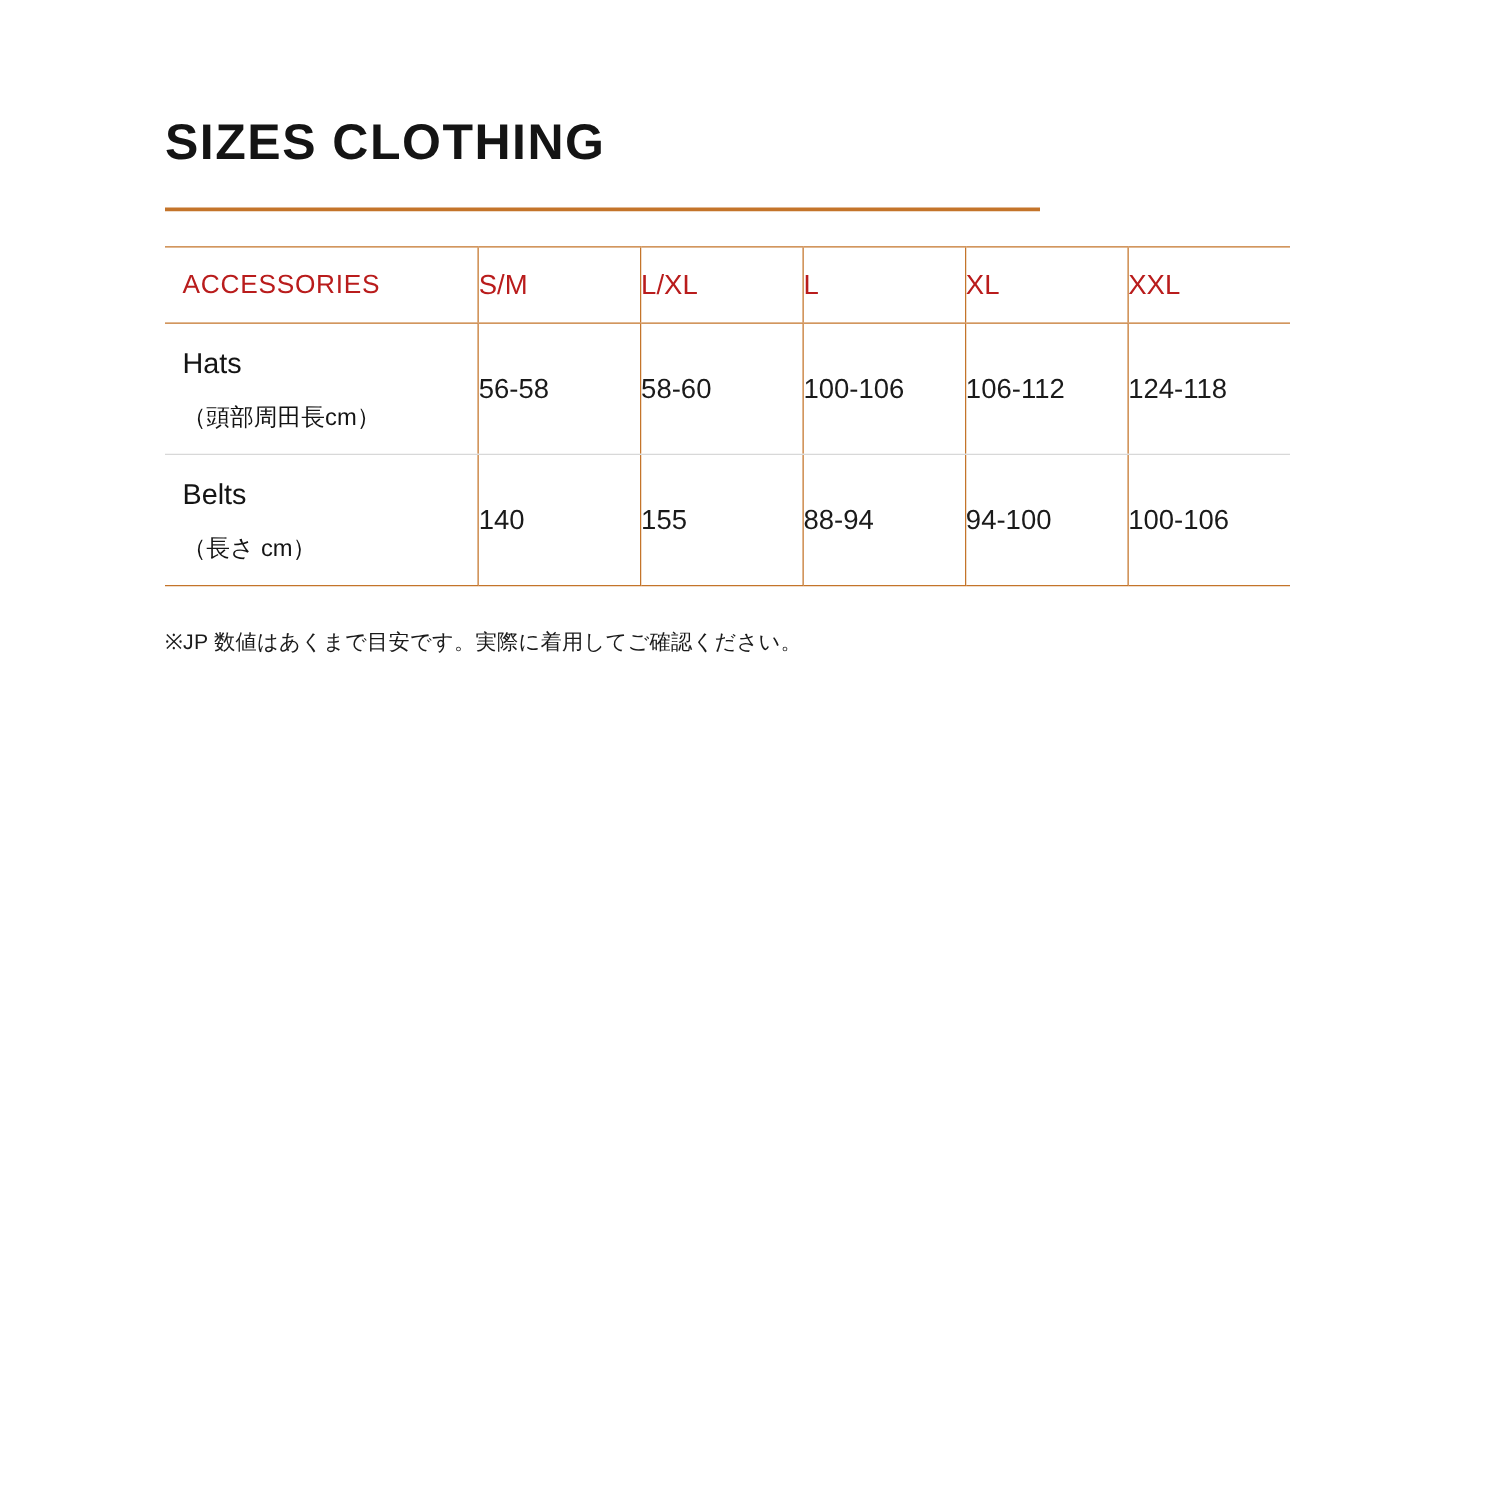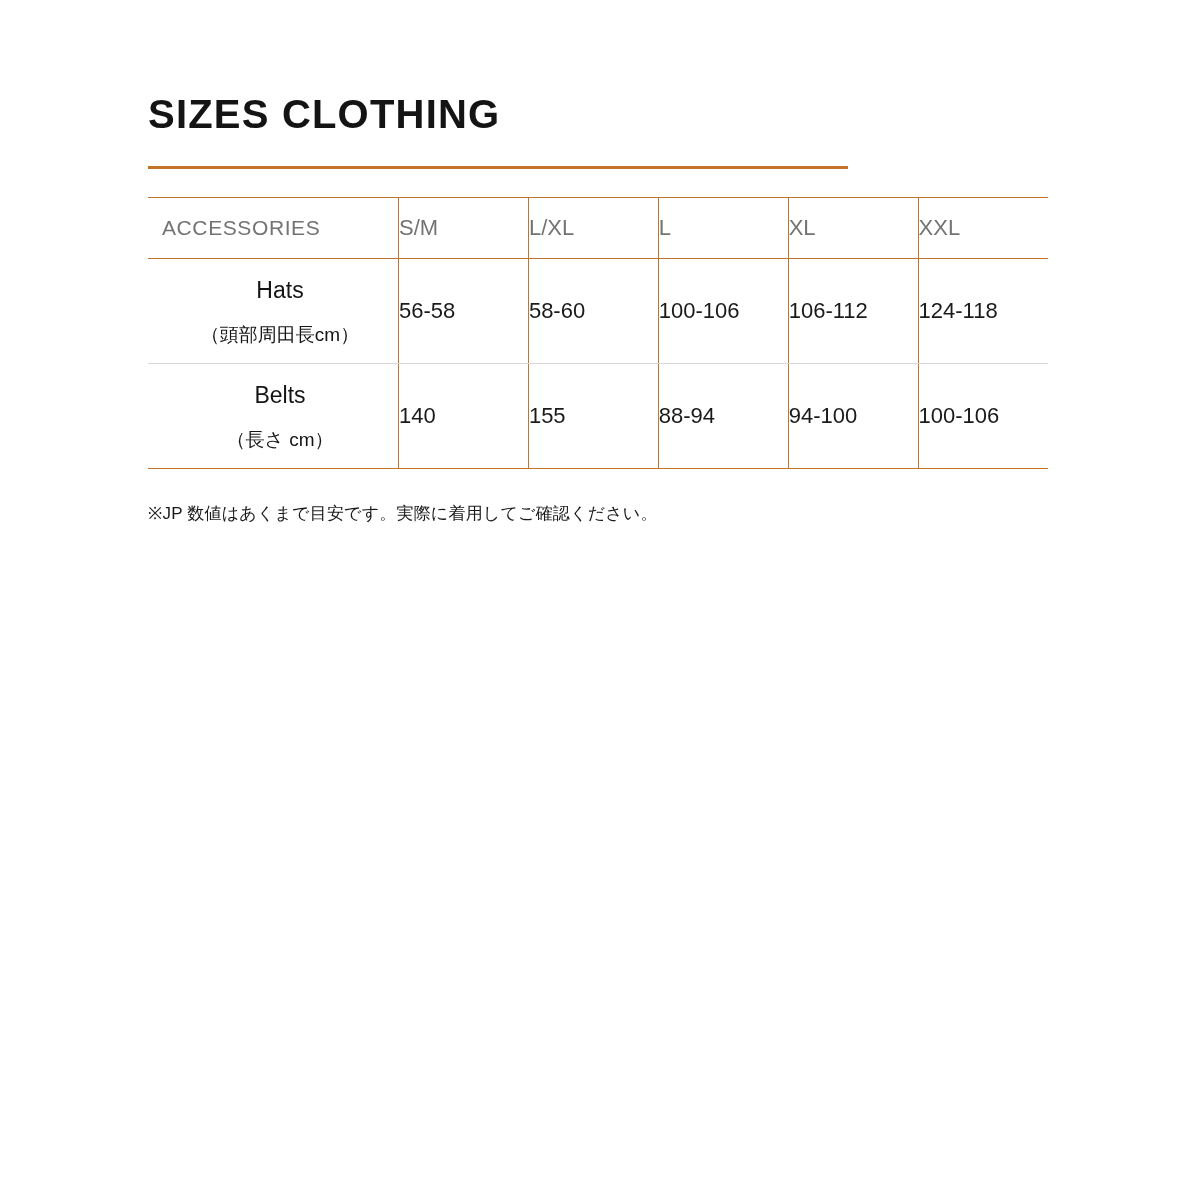--- a/index.html
+++ b/index.html
@@ -15,21 +15,21 @@
     -webkit-font-smoothing: antialiased;
   }
   .page {
     position: relative;
     width: 1200px;
     height: 1200px;
     box-sizing: border-box;
   }
   .content {
     position: absolute;
-    left: 148px;
+    left: 132px;
     top: 90px;
     width: 900px;
   }
   .title {
     font-size: 40px;
     font-weight: bold;
     letter-spacing: 1.2px;
     color: #141414;
     margin: 0;
     line-height: 1.2;
@@ -48,21 +48,21 @@
   }
   table.size-table th,
   table.size-table td {
     padding: 0;
     margin: 0;
   }
   .hdr-row th {
     height: 60px;
     font-weight: normal;
     font-size: 22px;
-    color: #737373;
+    color: #b91c1c;
     border-top: 1px solid #c4742a;
     border-bottom: 1px solid #c4742a;
     vertical-align: middle;
   }
   .hdr-row th.cat {
     text-align: left;
     padding-left: 14px;
     letter-spacing: 0.6px;
     font-size: 21px;
     width: 236px;
@@ -75,21 +75,21 @@
   .body-row td {
     height: 104px;
     vertical-align: middle;
     border-bottom: 1px solid #d8d8d8;
     font-size: 22px;
   }
   .body-row:last-child td {
     border-bottom: 1px solid #c4742a;
   }
   .body-row td.rowlabel {
-    text-align: center;
+    text-align: left;
     padding-left: 14px;
     line-height: 1.35;
   }
   .body-row td.val {
     text-align: left;
     border-left: 1px solid #c4742a;
   }
   .rowlabel .name {
     display: block;
     font-size: 23px;

